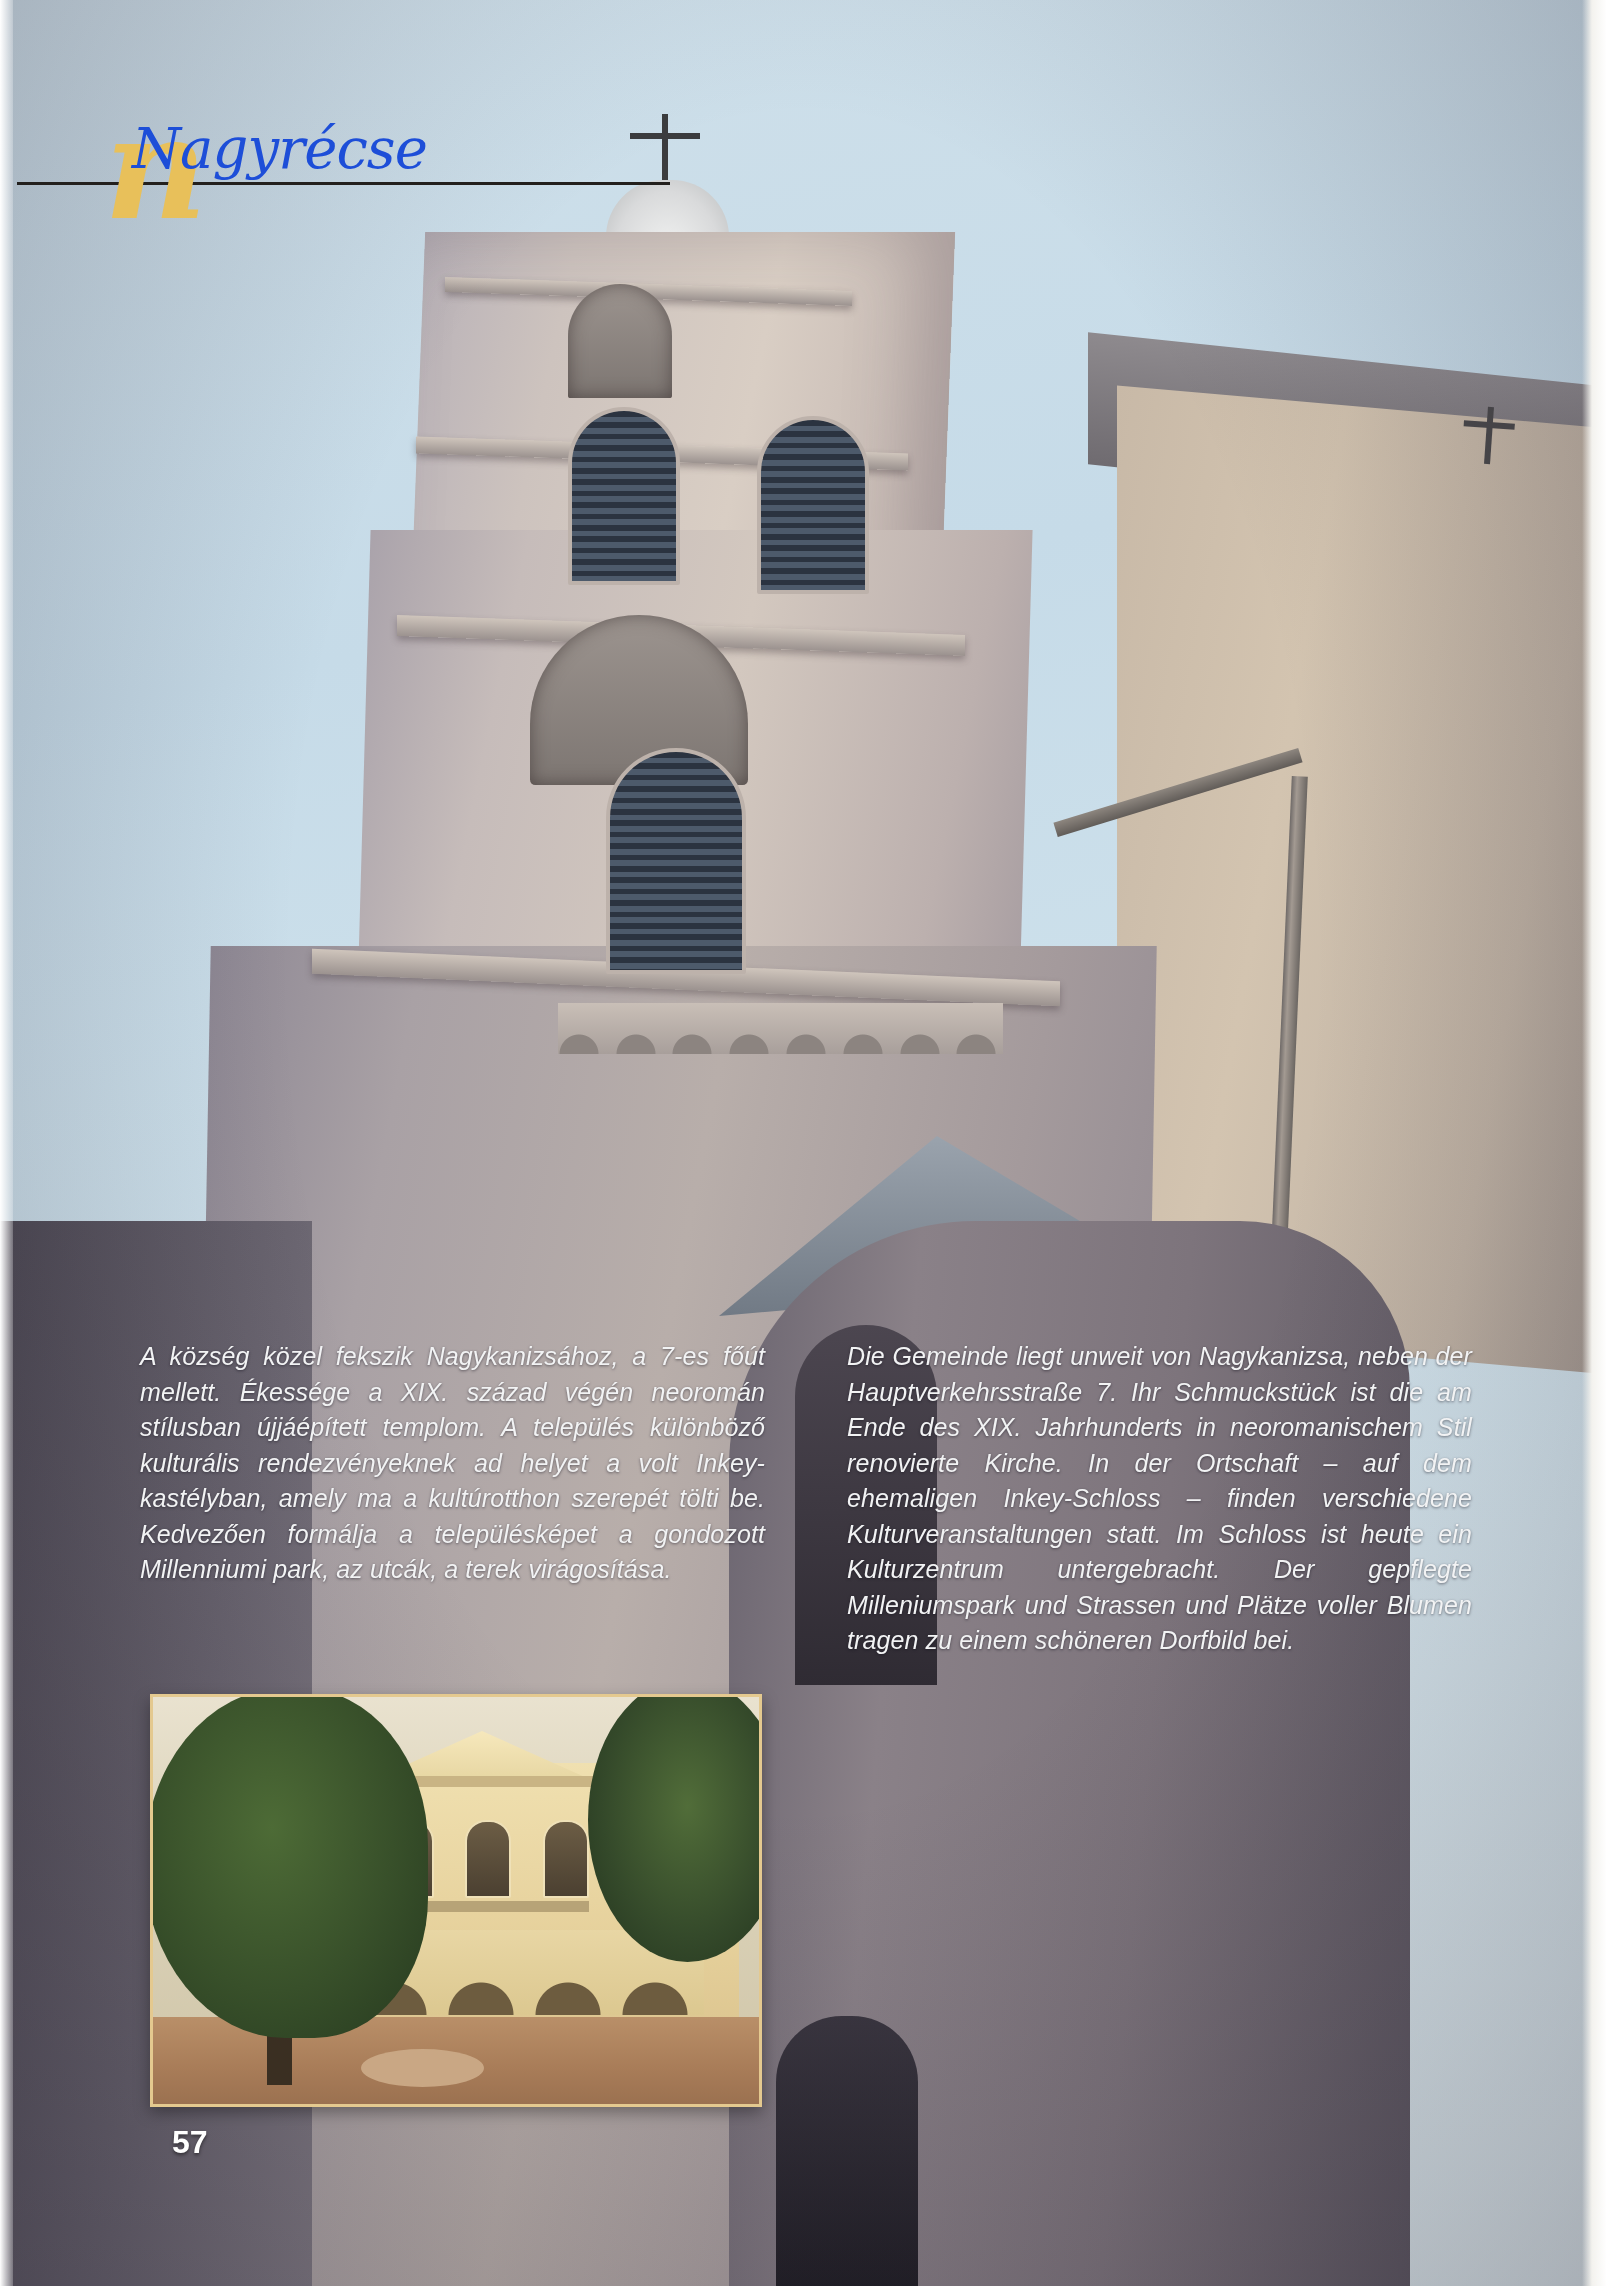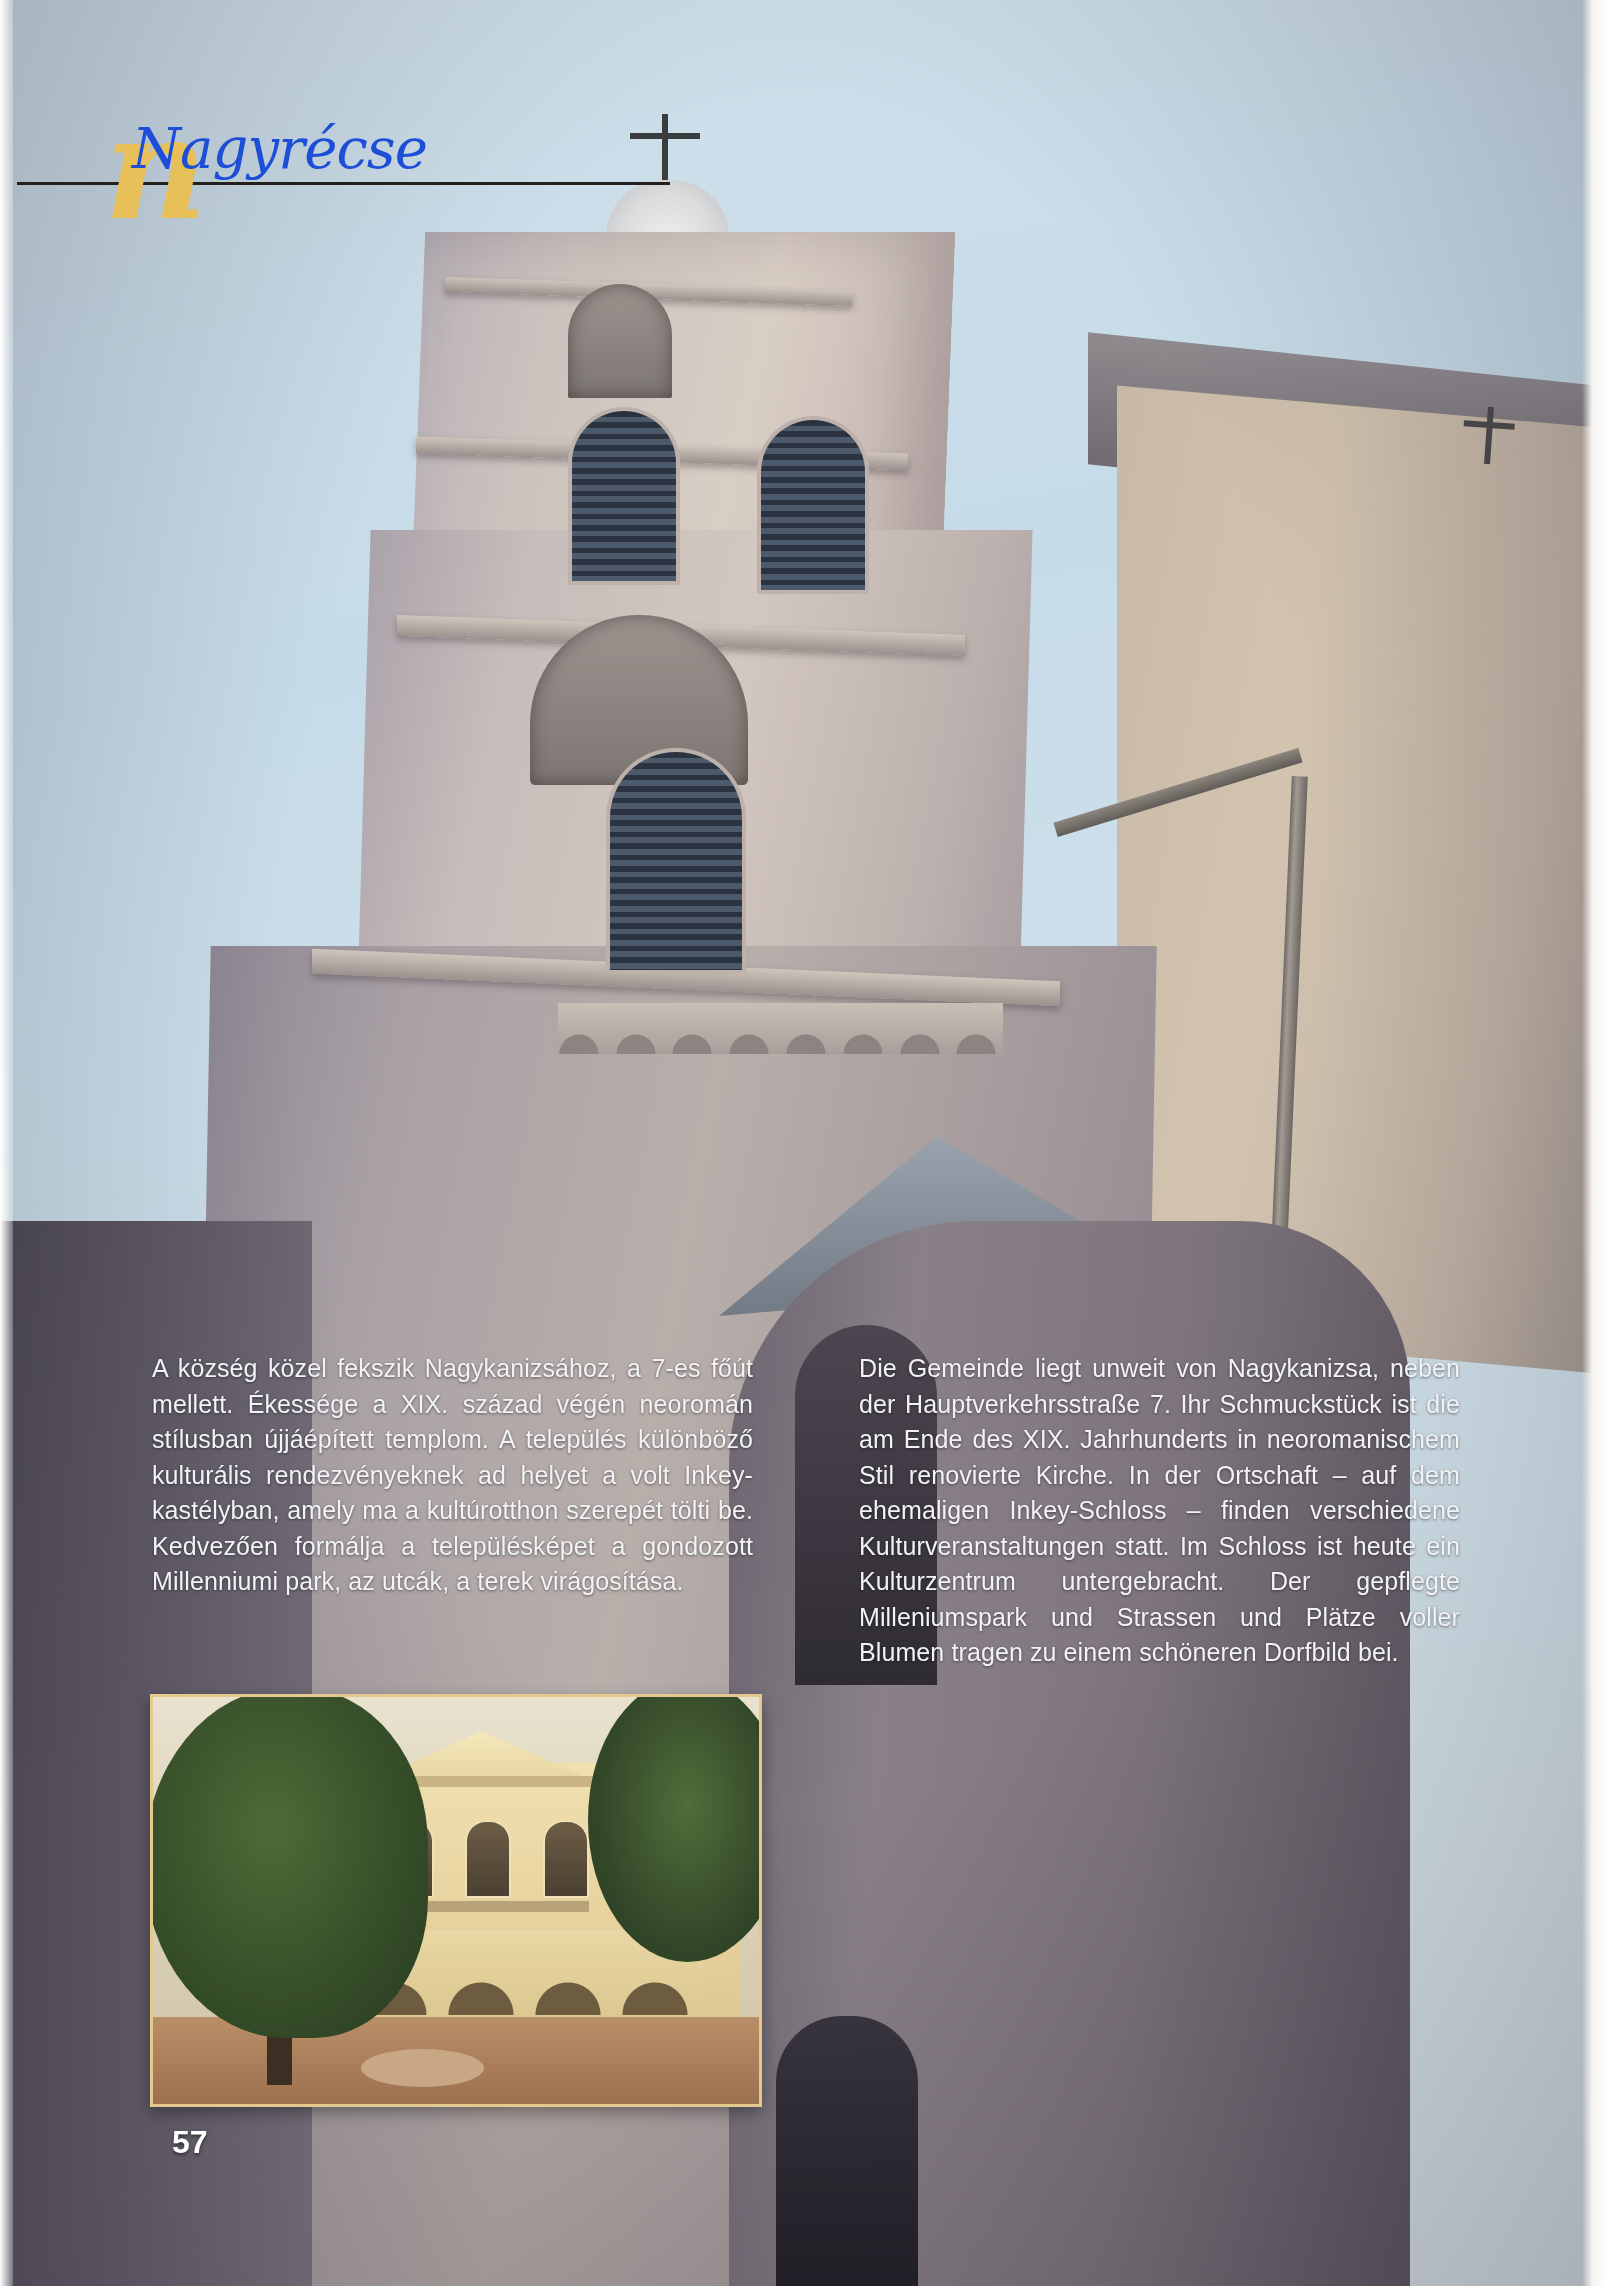--- a/index.html
+++ b/index.html
@@ -302,21 +302,21 @@
     position: absolute;
     z-index: 30;
     width: 625px;
     color: #f2f3f4;
     font-size: 25px;
     line-height: 1.42;
     text-align: justify;
     text-shadow: 0 0.9px 2.8px rgba(20,18,30,0.55);
     letter-spacing: 0.1px;
   }
-  .col p { margin: 12px; }
+  .col p { margin: 0; font-style: italic; }
   .col-left  { left: 140px; top: 1339px; }
   .col-right { left: 847px; top: 1339px; }
 
   
   .inset {
     position: absolute;
     left: 150px;
     top: 1694px;
     width: 606px;
     height: 407px;

